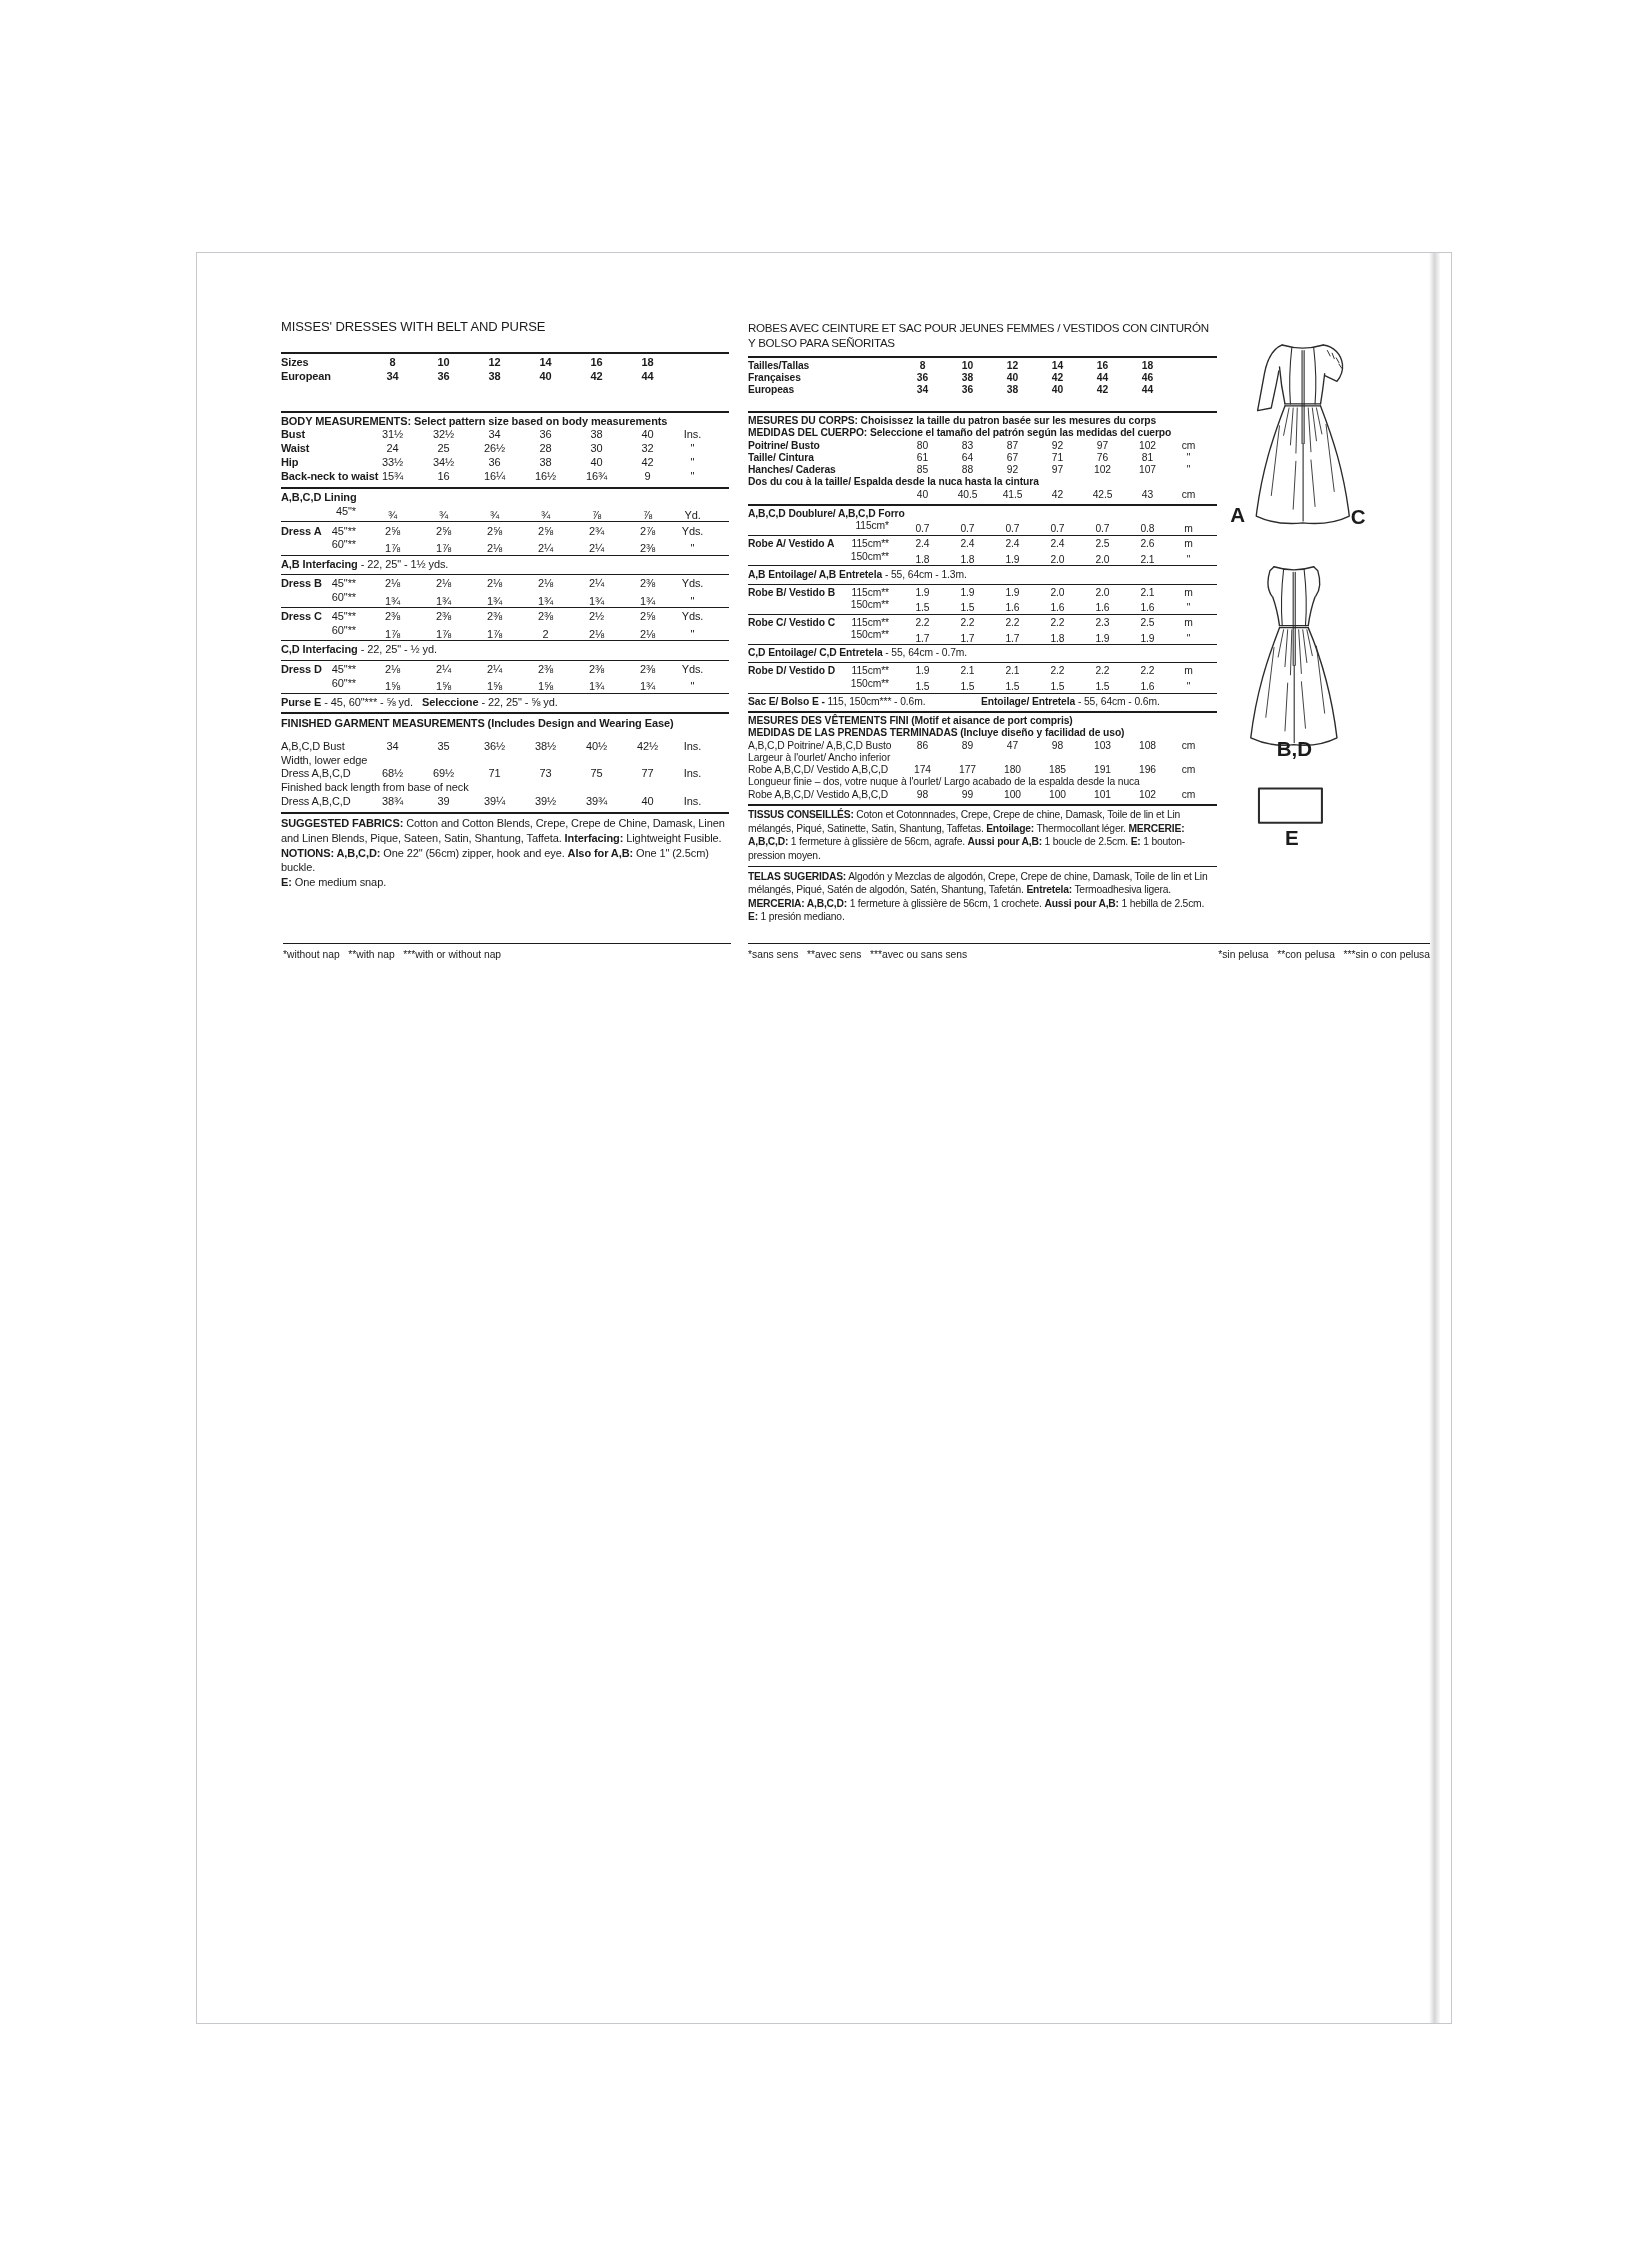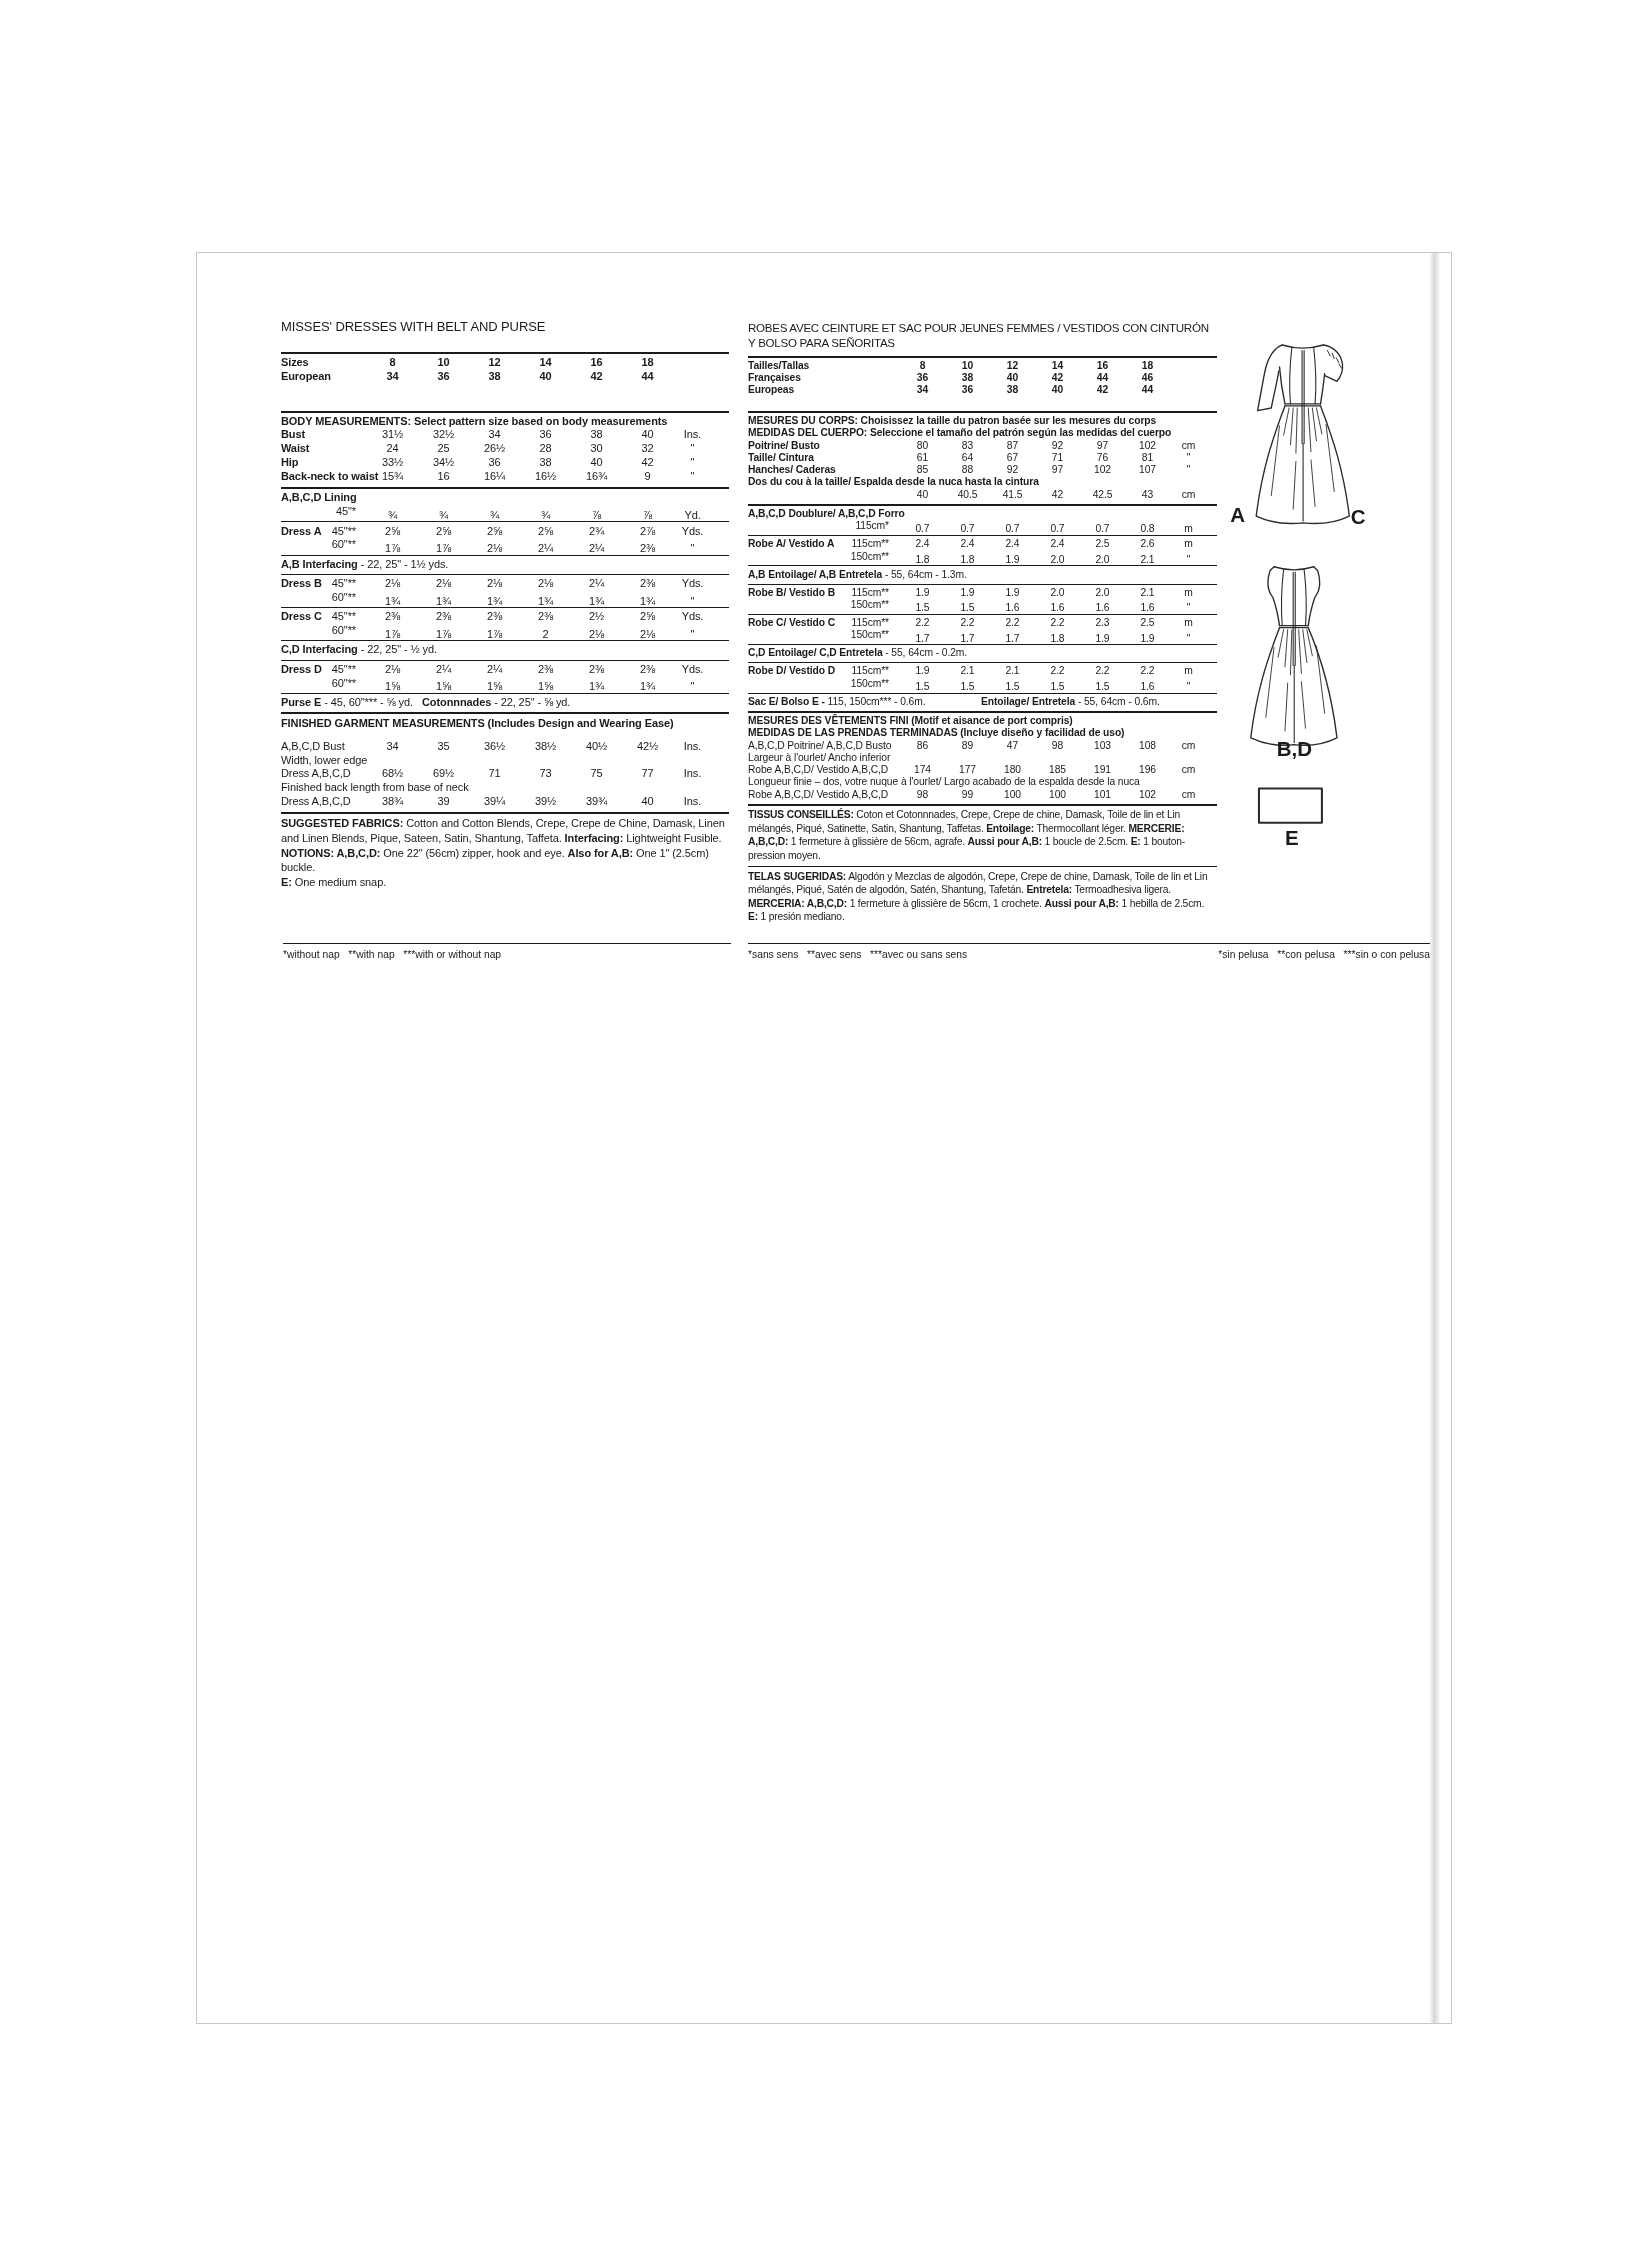--- a/index.html
+++ b/index.html
@@ -258,21 +258,21 @@
             <div class="val">1⅝</div>
             <div class="val">1¾</div>
             <div class="val">1¾</div>
             <div class="unit">"</div>
           </div>
           <div class="hr"></div>
         </div>
 
       <div class="tworow">
         <span><span class="b">Purse E</span><span> - 45, 60"*** - ⅝ yd.</span></span>
-        <span class="seg2"><span class="b">Cotonnnades</span><span> - 22, 25" - ⅝ yd.</span></span>
+        <span class="seg2"><span class="b">Seleccione</span><span> - 22, 25" - ⅝ yd.</span></span>
       </div>
 
       <div class="hr thick"></div>
       <div class="heading">FINISHED GARMENT MEASUREMENTS (Includes Design and Wearing Ease)</div>
       <div style="margin-top:9.6px;">
           <div class="trow">
             <div class="lblcell">
               <span>A,B,C,D Bust</span>
             </div>
             <div class="val">34</div>
@@ -517,21 +517,21 @@
             <div class="val">1.7</div>
             <div class="val">1.7</div>
             <div class="val">1.7</div>
             <div class="val">1.8</div>
             <div class="val">1.9</div>
             <div class="val">1.9</div>
             <div class="unit">"</div>
           </div>
           <div class="hr"></div>
           <div class="trow">
-            <div class="full"><span class="b">C,D Entoilage/ C,D Entretela</span><span> - 55, 64cm - 0.2m.</span></div>
+            <div class="full"><span class="b">C,D Entoilage/ C,D Entretela</span><span> - 55, 64cm - 0.7m.</span></div>
           </div>
           <div class="hr"></div>
           <div class="trow">
             <div class="lblcell">
               <span class="b">Robe D/ Vestido D</span>
               <span>115cm**</span>
             </div>
             <div class="val">1.9</div>
             <div class="val">2.1</div>
             <div class="val">2.1</div>

